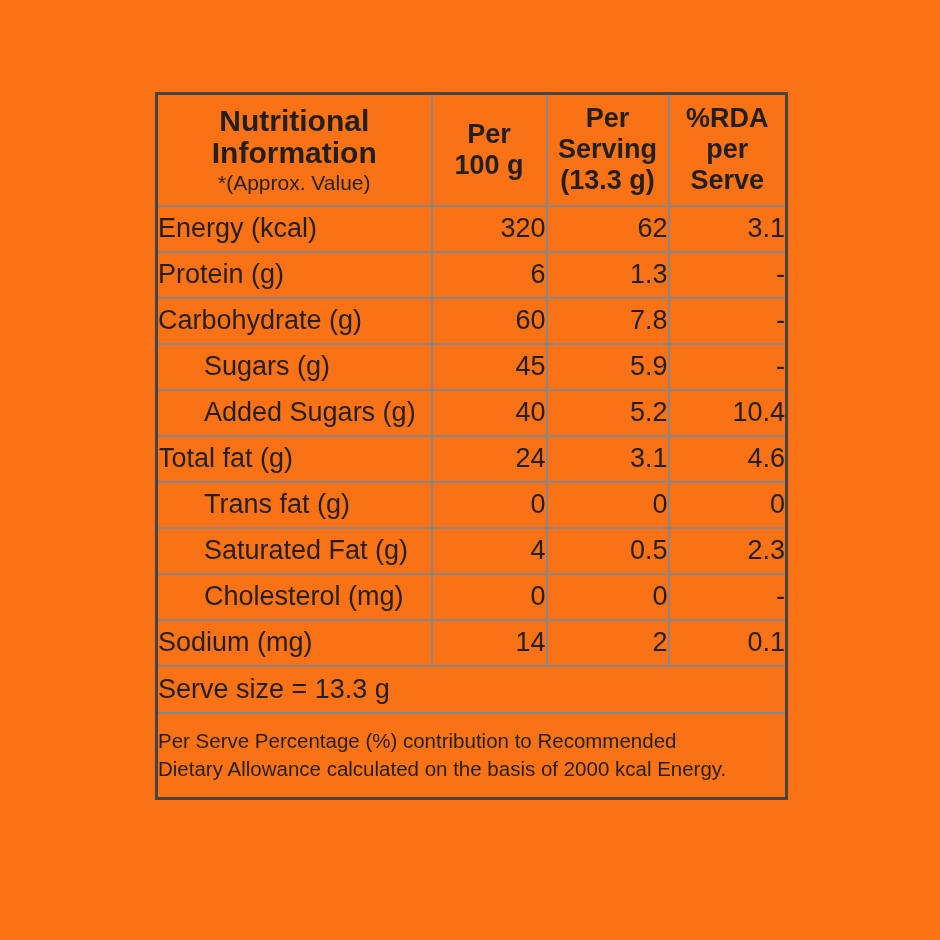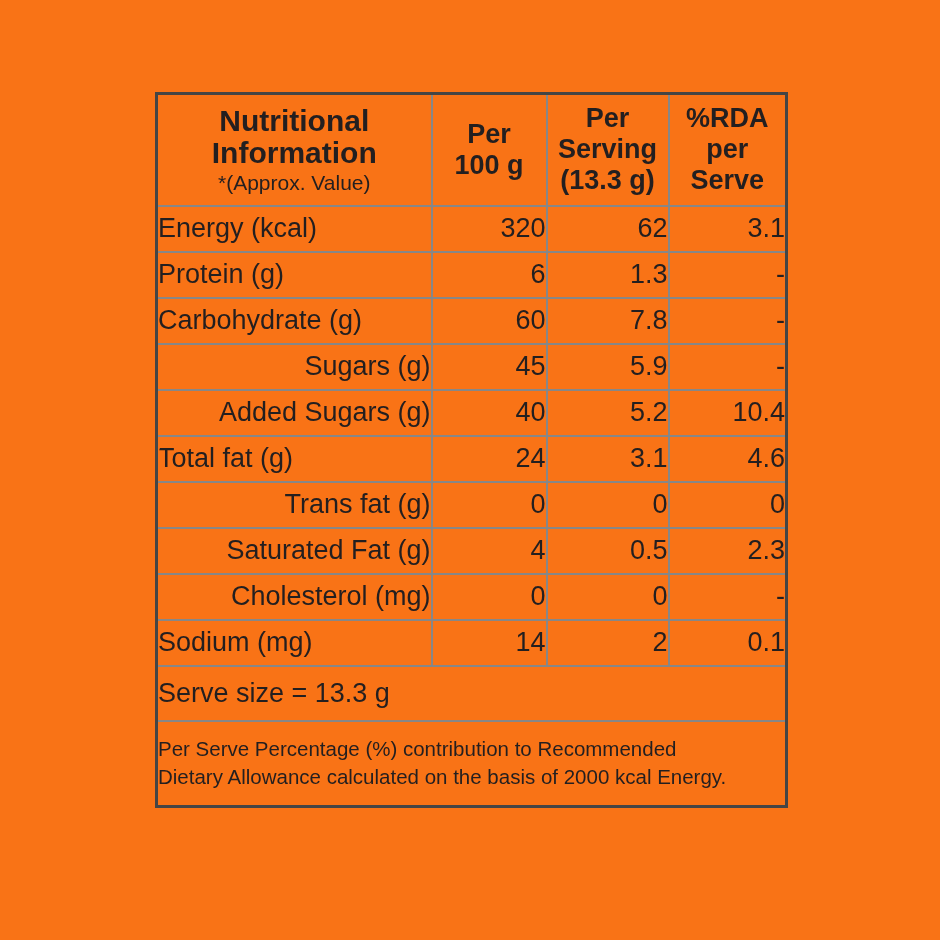--- a/index.html
+++ b/index.html
@@ -29,21 +29,21 @@
     border: 3px solid #454545;
   }
   table.nutrition td, table.nutrition th {
     border: 2px solid #878787;
     vertical-align: middle;
     padding: 0;
     overflow: hidden;
   }
   tr.header-row { height: 112px; }
   tr.data-row { height: 46px; }
-  tr.footer-row { height: 55px; }
+  tr.footer-row { height: 47px; }
   tr.note-row { height: 86px; }
 
   .title-cell { text-align: center; }
   .hdr-title {
     font-size: 30px;
     font-weight: 700;
     line-height: 32px;
     letter-spacing: 0px;
   }
   .hdr-subtitle {
@@ -59,22 +59,21 @@
     line-height: 31px;
     white-space: pre-line;
   }
   td.label {
     font-size: 27px;
     text-align: left;
     padding-left: 16px;
     border-radius: 17px;
   }
   td.label.indent {
-    padding-left: 36px;
-    text-align: right;
+    padding-left: 46px;
   }
   td.num {
     font-size: 27px;
     text-align: right;
     padding-right: 34px;
   }
   td.fullrow {
     font-size: 27px;
     text-align: left;
     padding-left: 16px;

